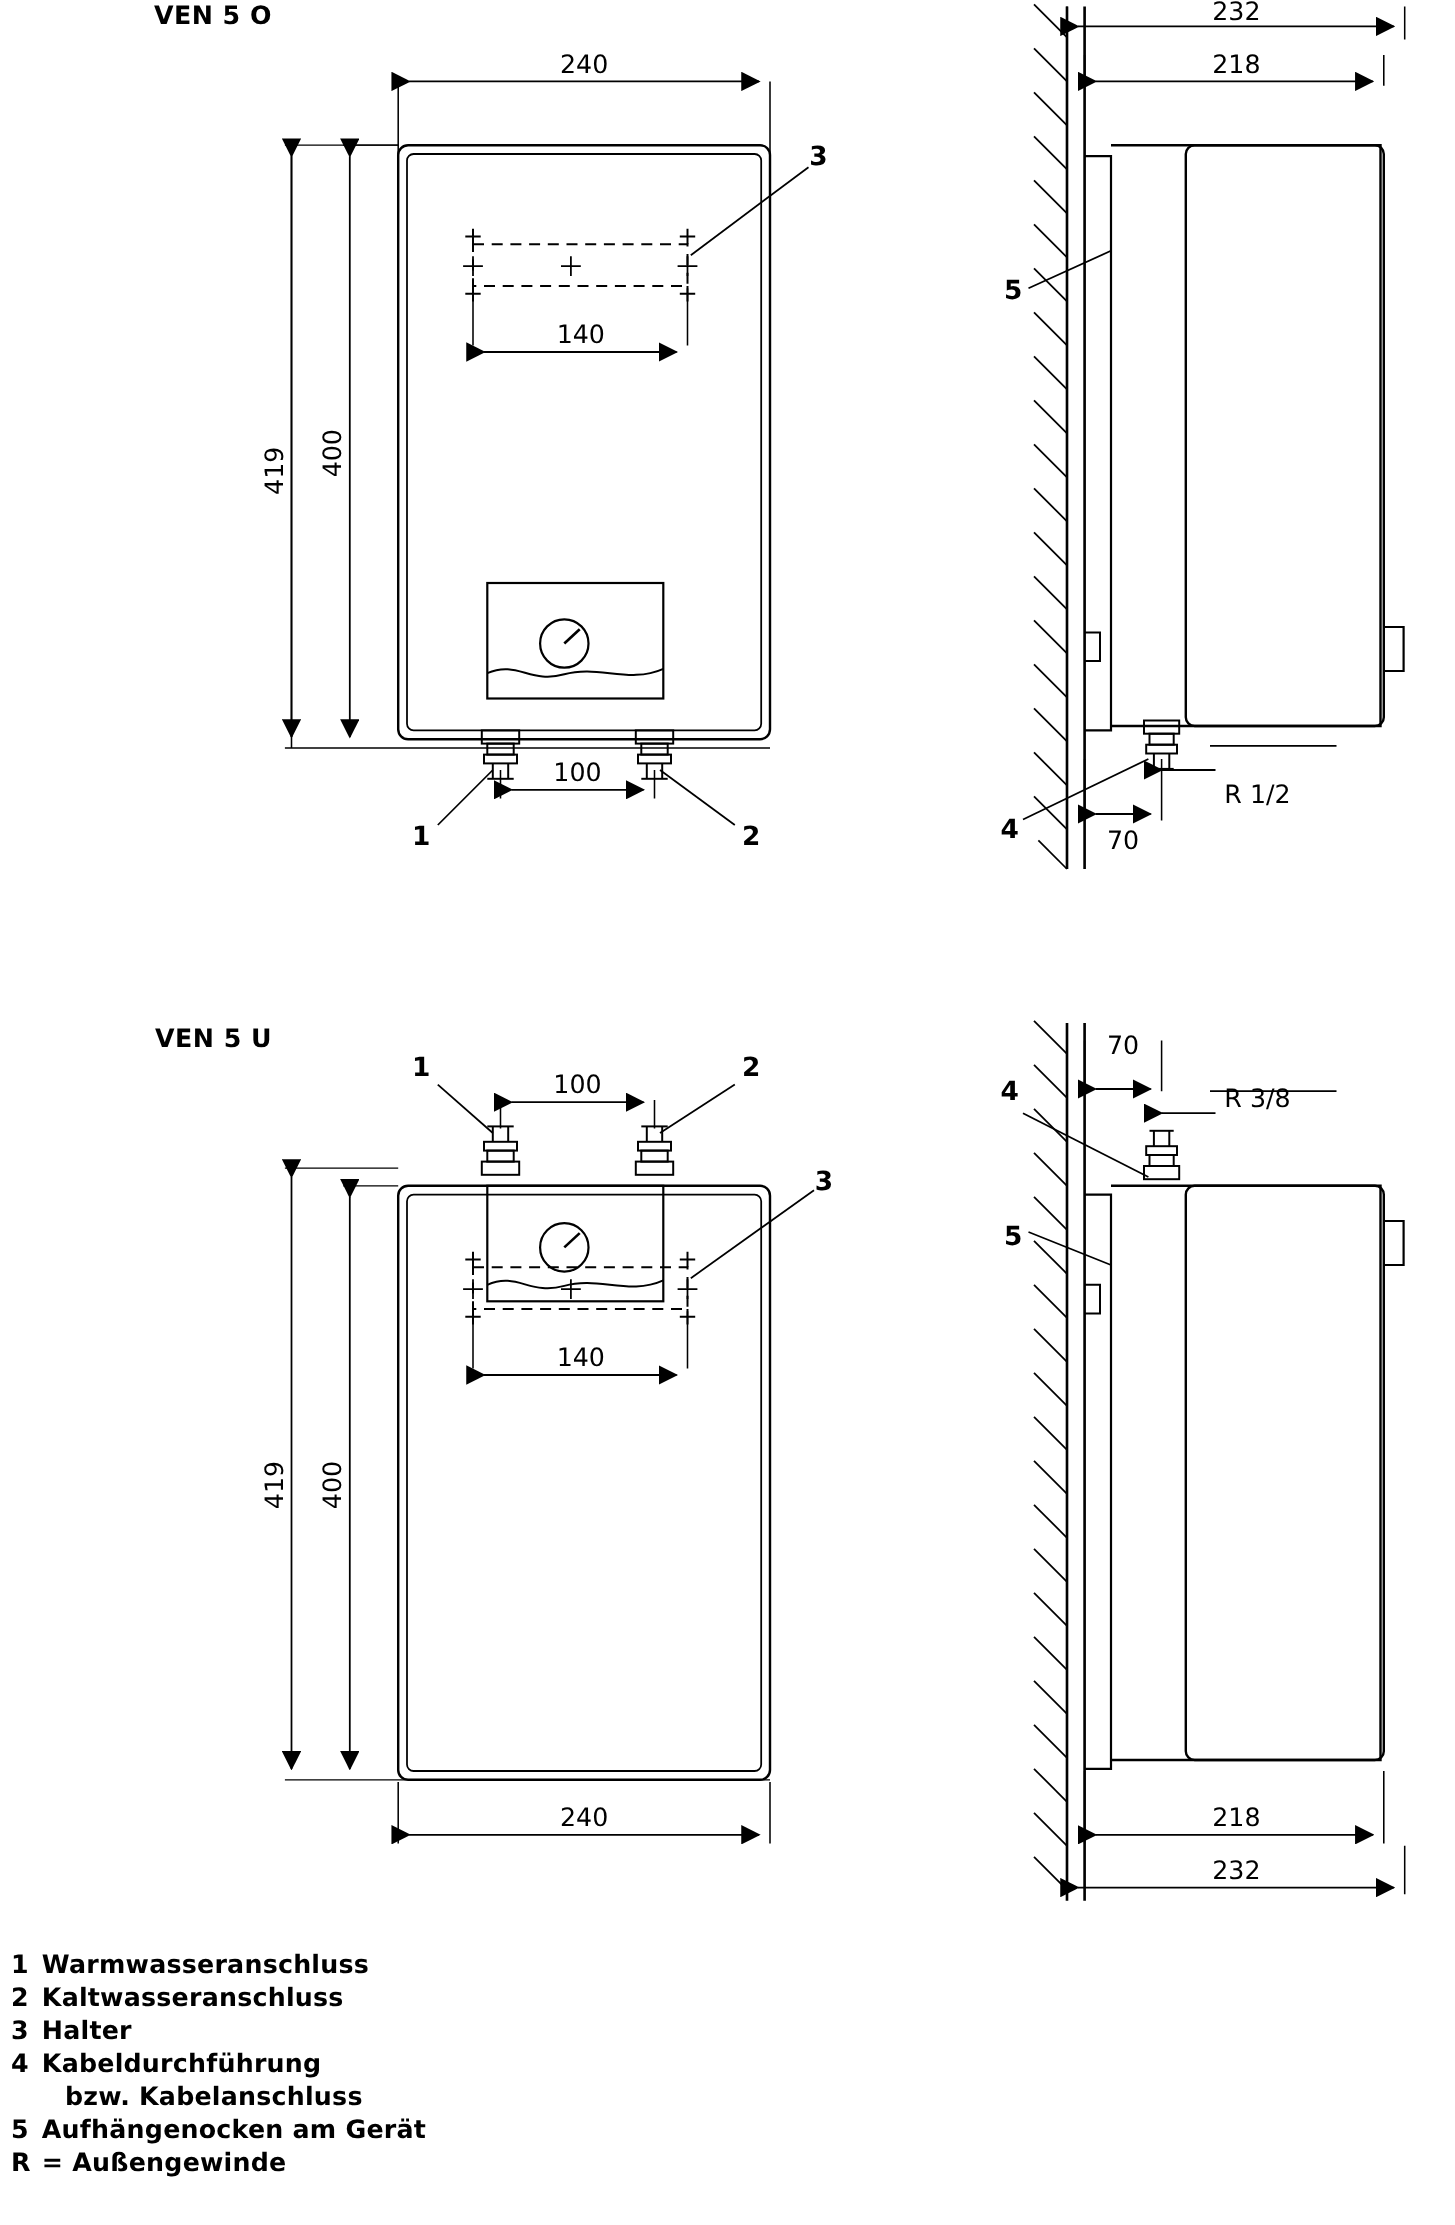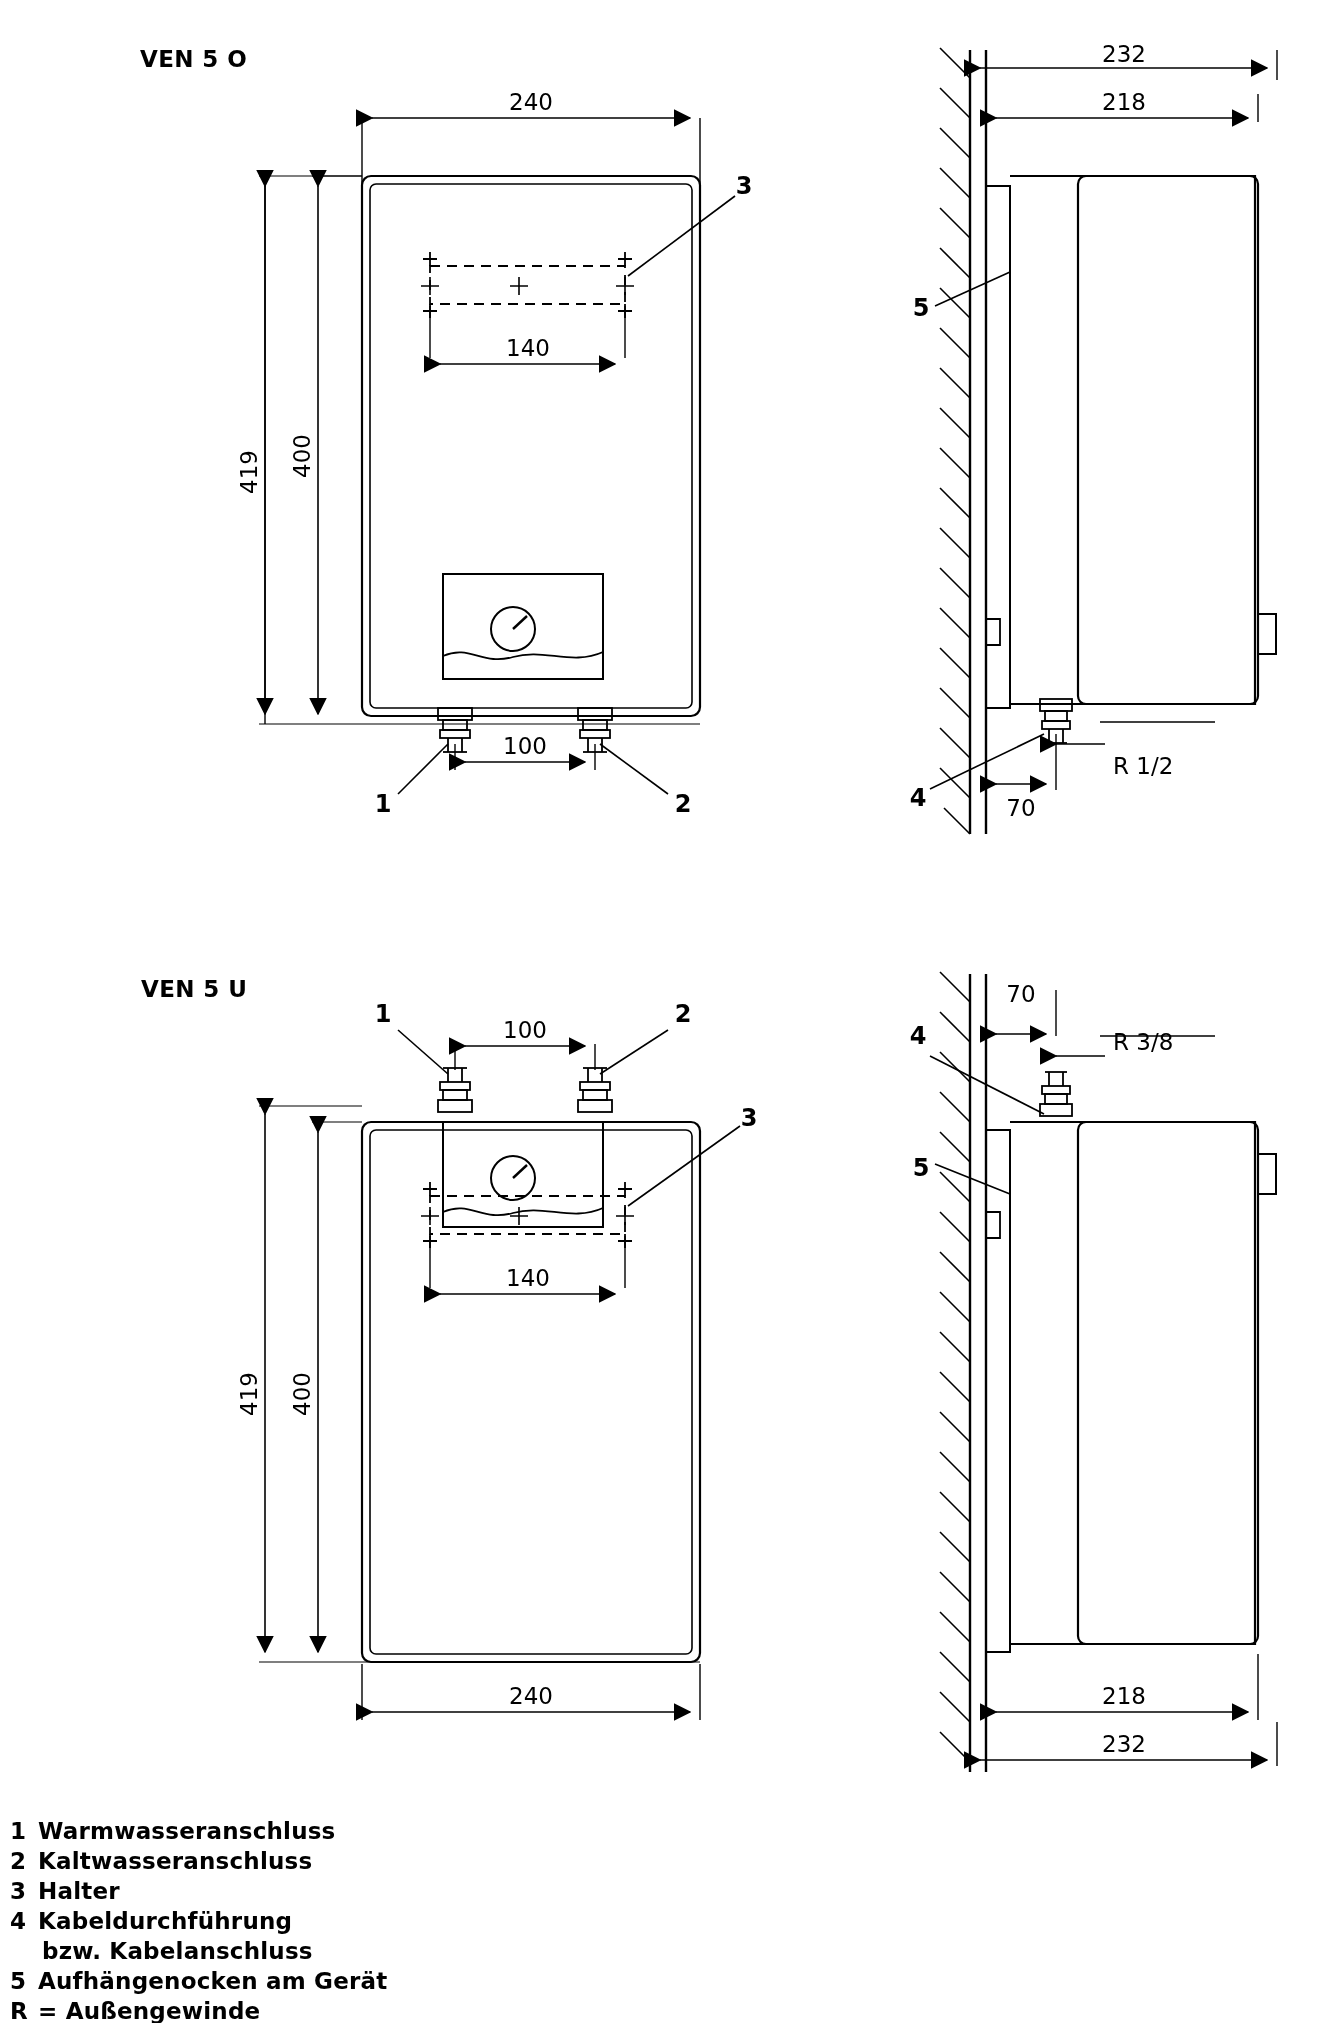--- a/index.html
+++ b/index.html
@@ -1,23 +1,23 @@
 <!DOCTYPE html>
 <html><head>
 <meta charset="utf-8">
 <style>
   html,body{margin:0;padding:0;background:#ffffff;}
   body{width:1323px;height:2023px;position:relative;font-family:"DejaVu Sans",sans-serif;color:#000;}
-  .stage{position:absolute;left:0;top:0;width:1323px;height:1585px;margin-top:44px;}
+  .stage{position:absolute;left:0;top:0;width:1323px;height:1585px;}
   svg{display:block;}
   .legend{position:absolute;left:0;top:1772px;width:1323px;}
   .legend-row{display:flex;align-items:flex-start;font-size:23px;font-weight:bold;line-height:30px;letter-spacing:.2px;}
   .legend-num{width:28px;flex:0 0 28px;text-align:left;padding-left:10px;}
   .legend-txt{flex:1 1 auto;}
-  .legend-cont{padding-left:42px;}
+  .legend-cont{padding-left:59px;}
   .title{position:absolute;font-size:23px;font-weight:bold;letter-spacing:.4px;}
 </style>
 </head>
 <body>
 
 <div class="stage">
 
   <div class="title" style="left:140px;top:2px;">VEN 5 O</div>
   <div class="title" style="left:141px;top:932px;">VEN 5 U</div>
 

